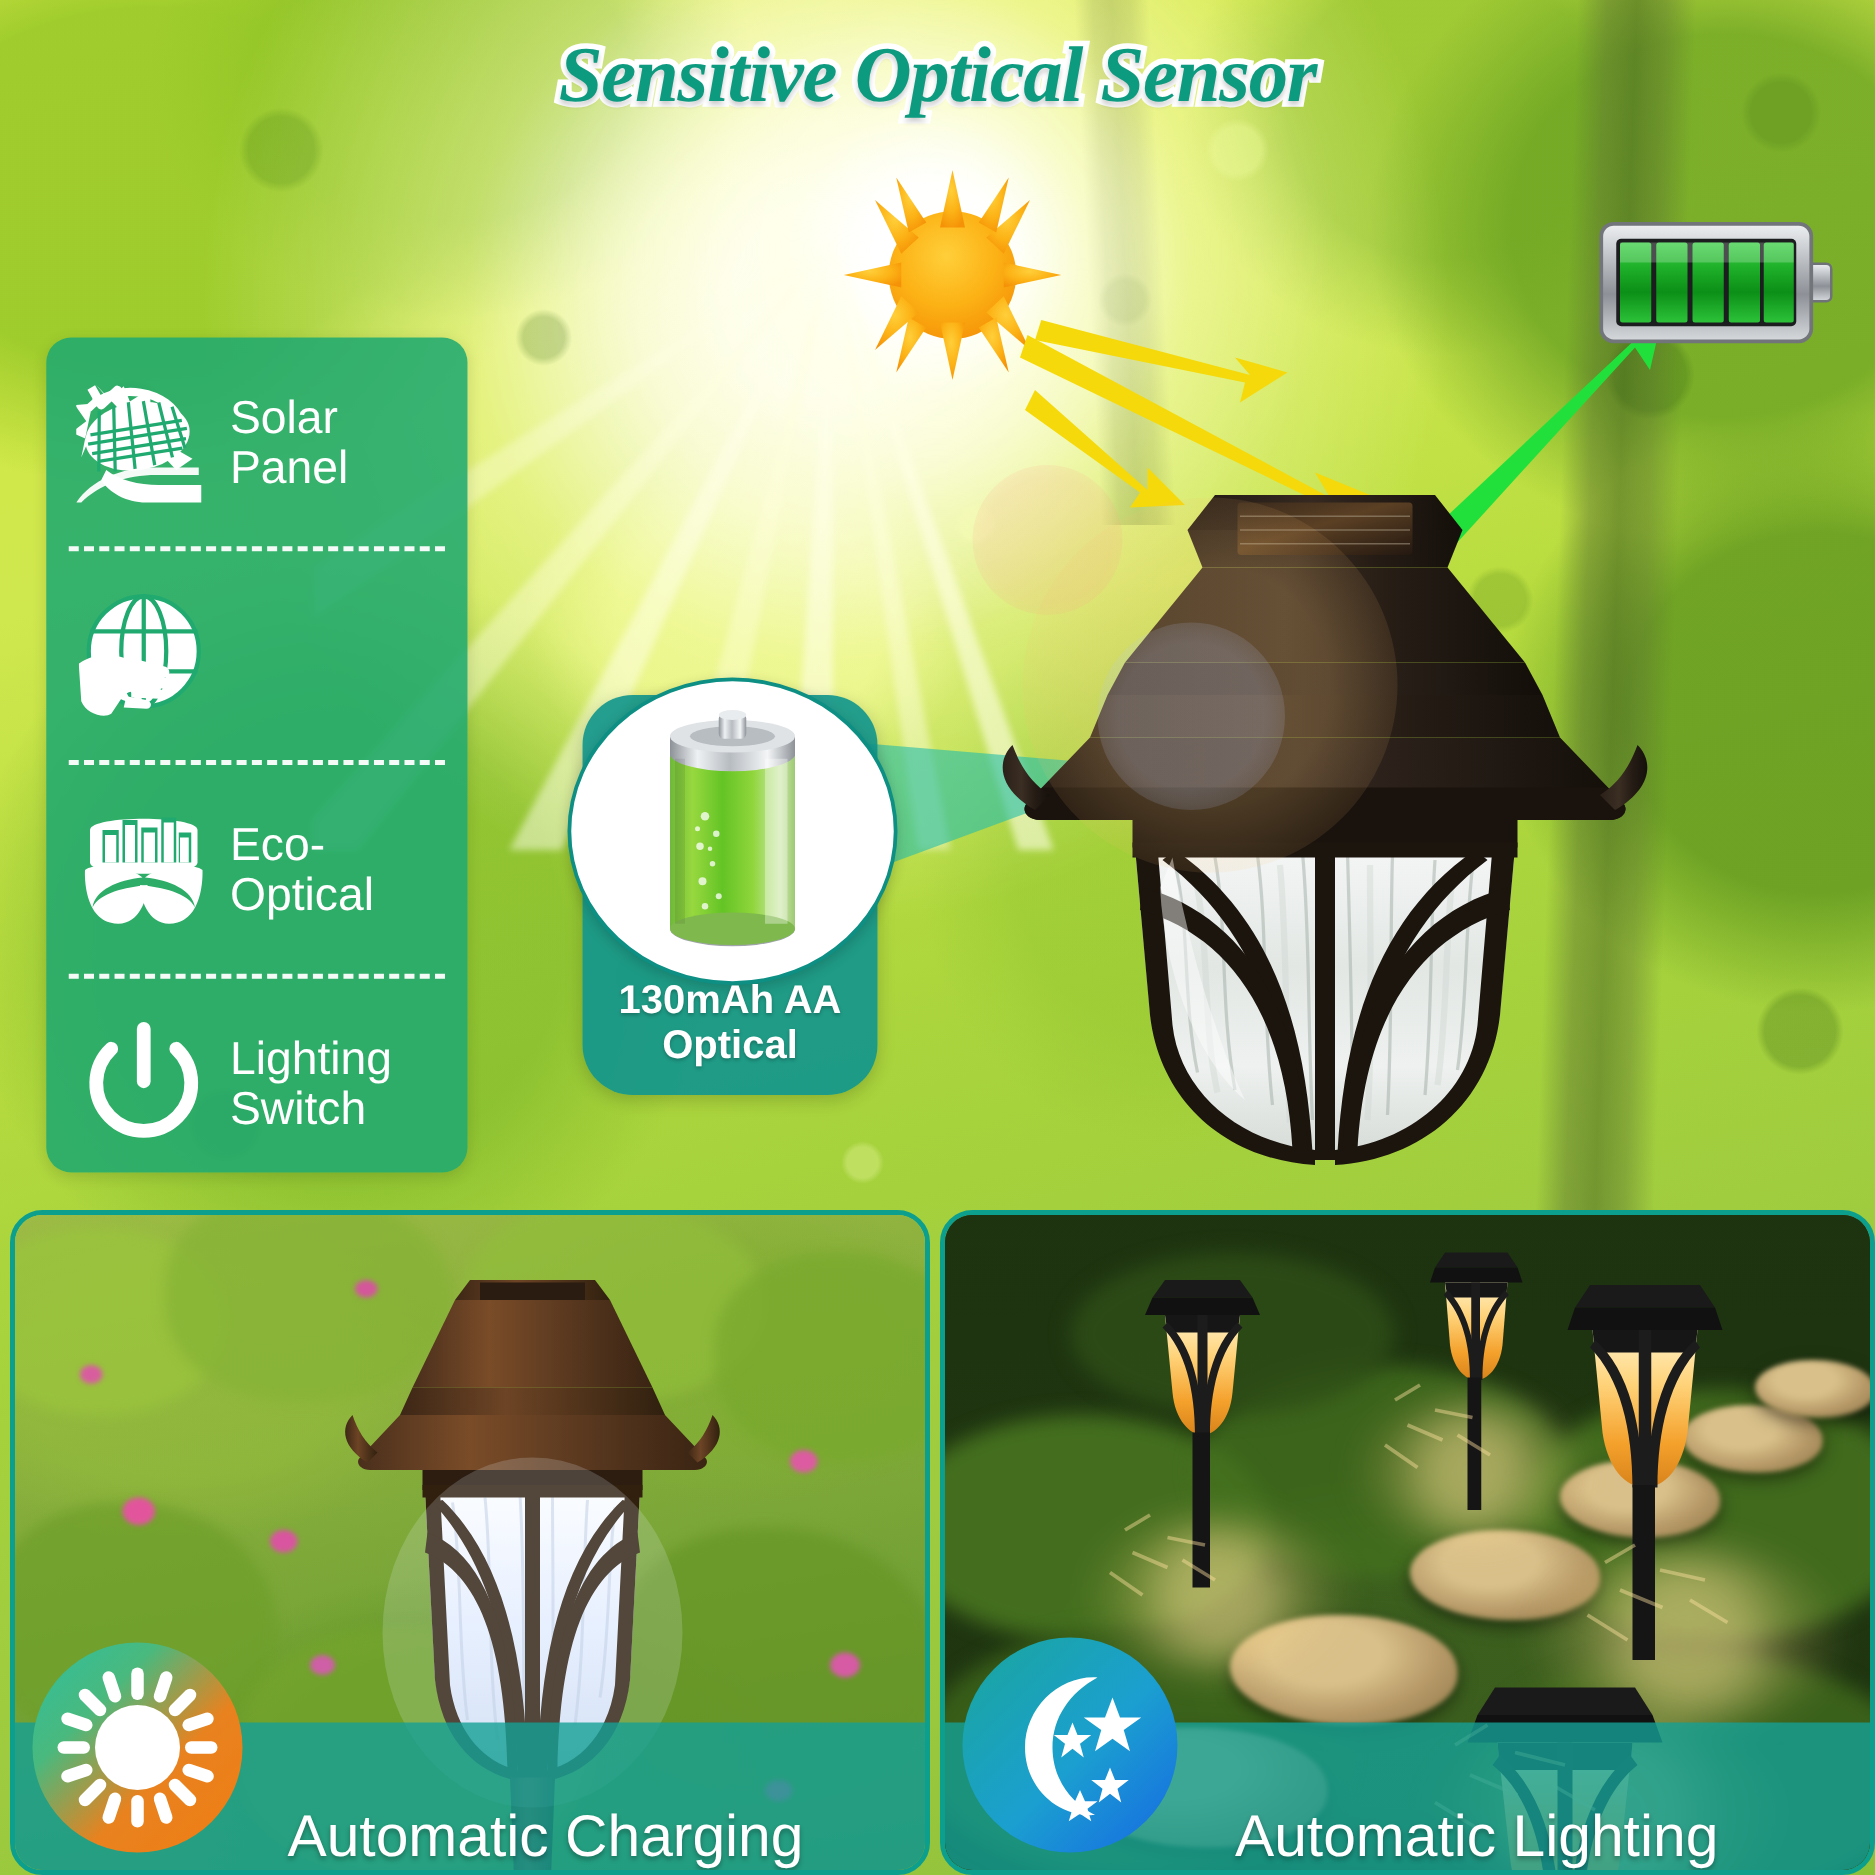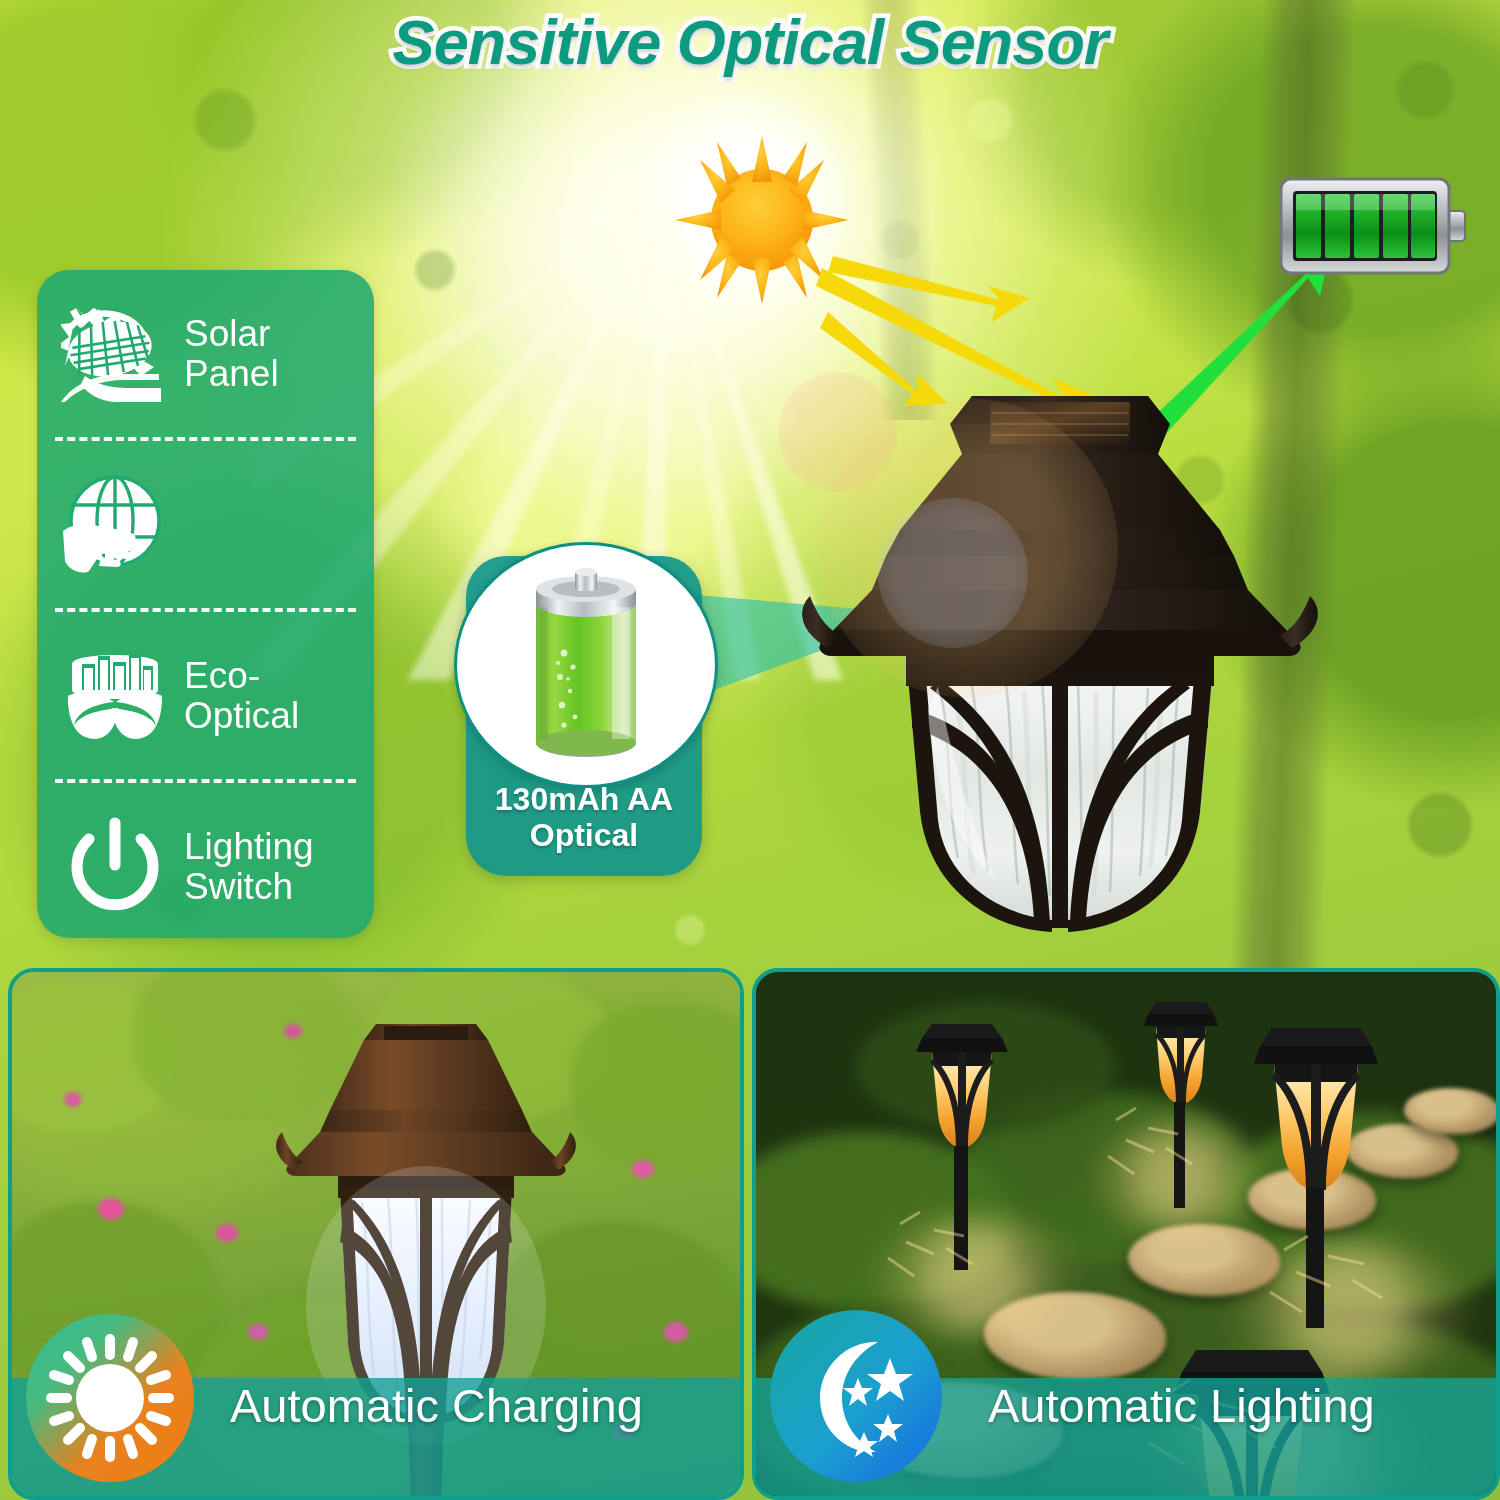--- a/index.html
+++ b/index.html
@@ -57,35 +57,35 @@
         rgba(255,255,220,.40) 31deg 35deg, rgba(255,255,220,0) 35deg 44deg,
         rgba(255,255,235,.50) 44deg 48deg, rgba(255,255,235,0) 48deg 58deg,
         rgba(255,255,225,.42) 58deg 62deg, rgba(255,255,225,0) 62deg 74deg,
         rgba(255,255,230,.35) 74deg 78deg, rgba(255,255,230,0) 78deg 360deg);
     filter:blur(3px);pointer-events:none;}
   .sunburst{position:absolute;left:430px;top:-120px;width:640px;height:640px;border-radius:50%;
     background:radial-gradient(circle,rgba(255,255,255,.95) 0 12%,rgba(255,255,225,.6) 26%,rgba(255,255,190,.25) 45%,rgba(255,255,170,0) 70%);
     filter:blur(6px);}
 
   
-  .title{position:absolute;left:0;right:0;top:6px;text-align:center;
+  .title{position:absolute;left:0;right:0;top:24px;text-align:center;
     font-size:63px;font-weight:bold;font-style:italic;letter-spacing:-1px;
     color:#0d9b80;
     -webkit-text-stroke:9px #ffffff;paint-order:stroke fill;
     text-shadow:0 3px 4px rgba(0,0,0,.20);
-    white-space:nowrap;}
+    white-space:nowrap;font-family:Liberation Serif, serif;}
 
   
   .sun-wrap{position:absolute;left:655px;top:128px;width:215px;height:185px;}
   
   .batbar{position:absolute;left:1277px;top:173px;}
 
   
   .feat-panel{position:absolute;left:37px;top:270px;width:337px;height:668px;
-    border-radius:32px;background:rgba(32,170,112,.88);
+    border-radius:20px;background:rgba(32,170,112,.88);
     box-shadow:0 3px 12px rgba(0,0,0,.12);overflow:hidden;}
   .feat-row{display:flex;align-items:center;height:167px;padding-left:20px;box-sizing:border-box;}
   .feat-ic{width:115px;flex:0 0 115px;display:flex;align-items:center;justify-content:center;}
   .feat-tx{color:#fff;font-size:37px;line-height:1.07;margin-left:12px;}
   .dashrow{height:0;border-top:4px dashed rgba(255,255,255,.95);margin:0 18px;}
 
   
   .bat-card{position:absolute;left:466px;top:556px;width:236px;height:320px;
     border-radius:40px;background:rgba(18,150,140,.92);box-shadow:0 4px 14px rgba(0,0,0,.18);}
   .bat-circle{position:absolute;left:-12px;top:-14px;width:258px;height:240px;border-radius:50%;
@@ -99,21 +99,21 @@
 
   
   .lamp{position:absolute;left:700px;top:380px;width:760px;height:590px;}
   .flare{position:absolute;border-radius:50%;pointer-events:none;}
 
   
   .pan{position:absolute;border:4px solid #0d9f8e;border-radius:26px;overflow:hidden;}
   .pan.left{left:8px;top:968px;width:728px;height:524px;}
   .pan.right{left:752px;top:968px;width:740px;height:524px;}
   .capbar{position:absolute;left:0;right:0;bottom:0;height:118px;
-    background:rgba(20,160,150,.80);display:flex;align-items:flex-start;}
+    background:rgba(20,160,150,.80);display:flex;align-items:flex-end;}
   .capbar .cap-tx{color:#fff;font-size:47px;margin-left:218px;text-shadow:0 2px 4px rgba(0,0,0,.3);}
   .capbar.r .cap-tx{margin-left:232px;}
   .cap-ic{position:absolute;border-radius:50%;display:flex;align-items:center;justify-content:center;}
   .cap-ic.sun-ic{left:14px;bottom:14px;width:168px;height:168px;
     background:linear-gradient(135deg,#2fbf9e 0%,#49b97e 30%,#e8821f 62%,#f07d12 100%);}
   .cap-ic.moon-ic{left:14px;bottom:14px;width:172px;height:172px;
     background:linear-gradient(135deg,#1aa69b 0%,#1b9fd0 55%,#1668e3 100%);}
 
   
   .scene-l{position:absolute;inset:0;

